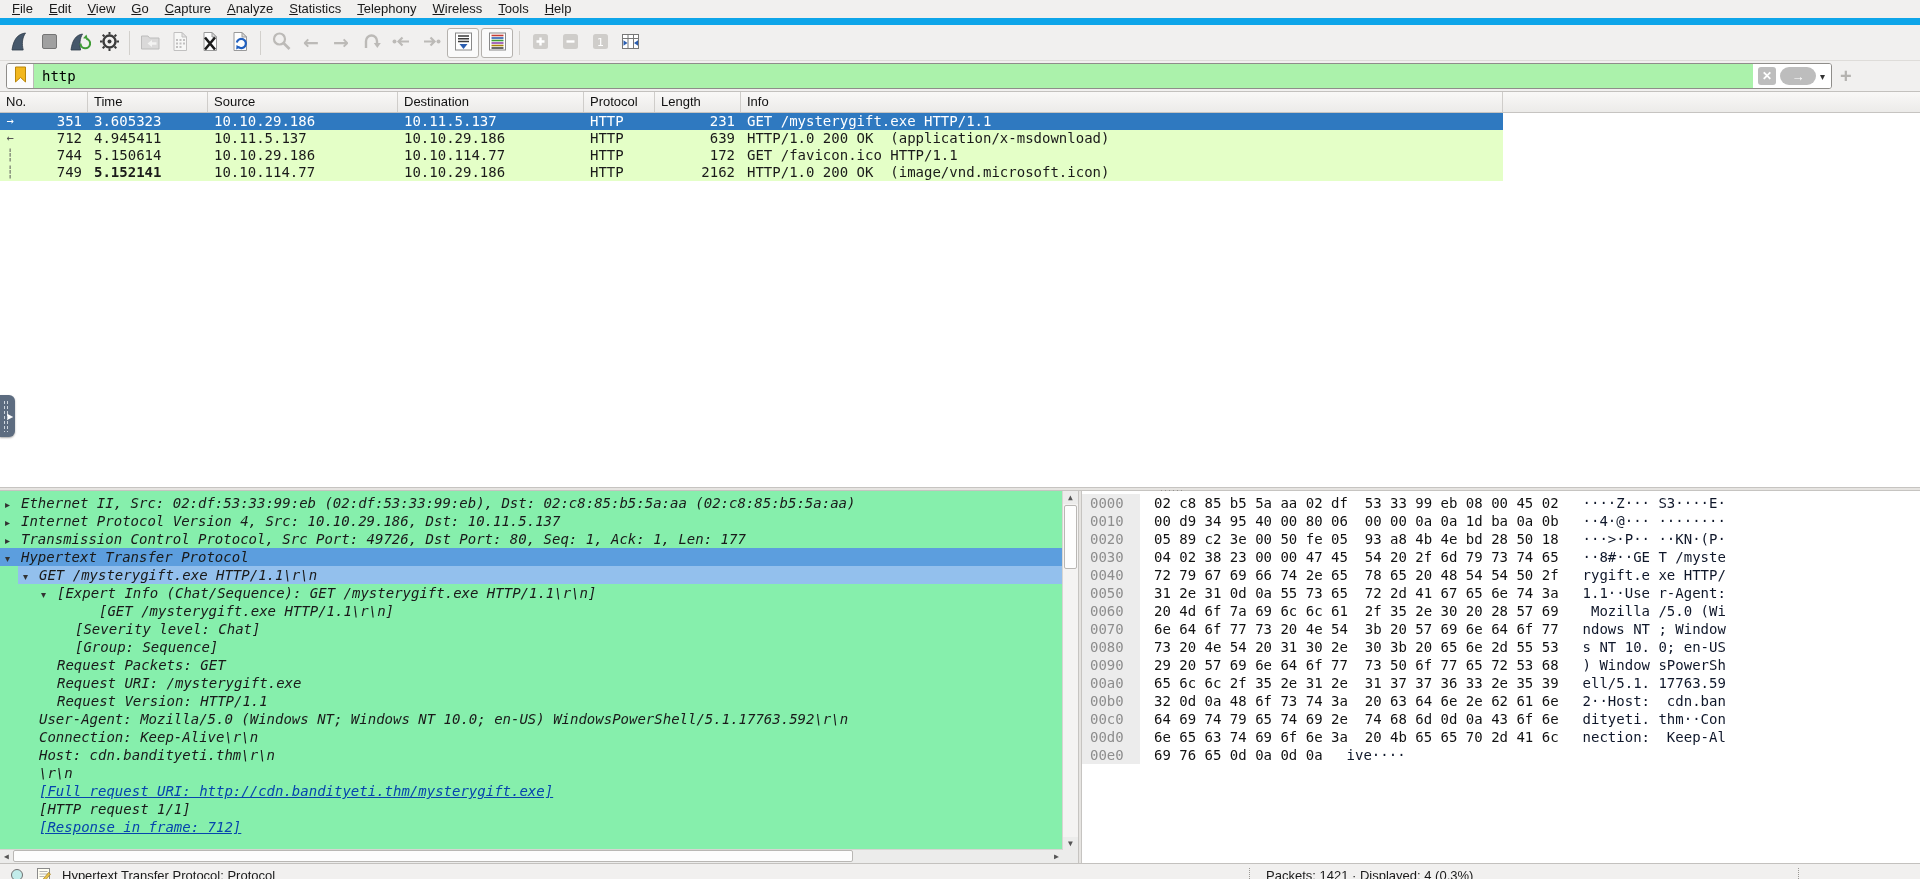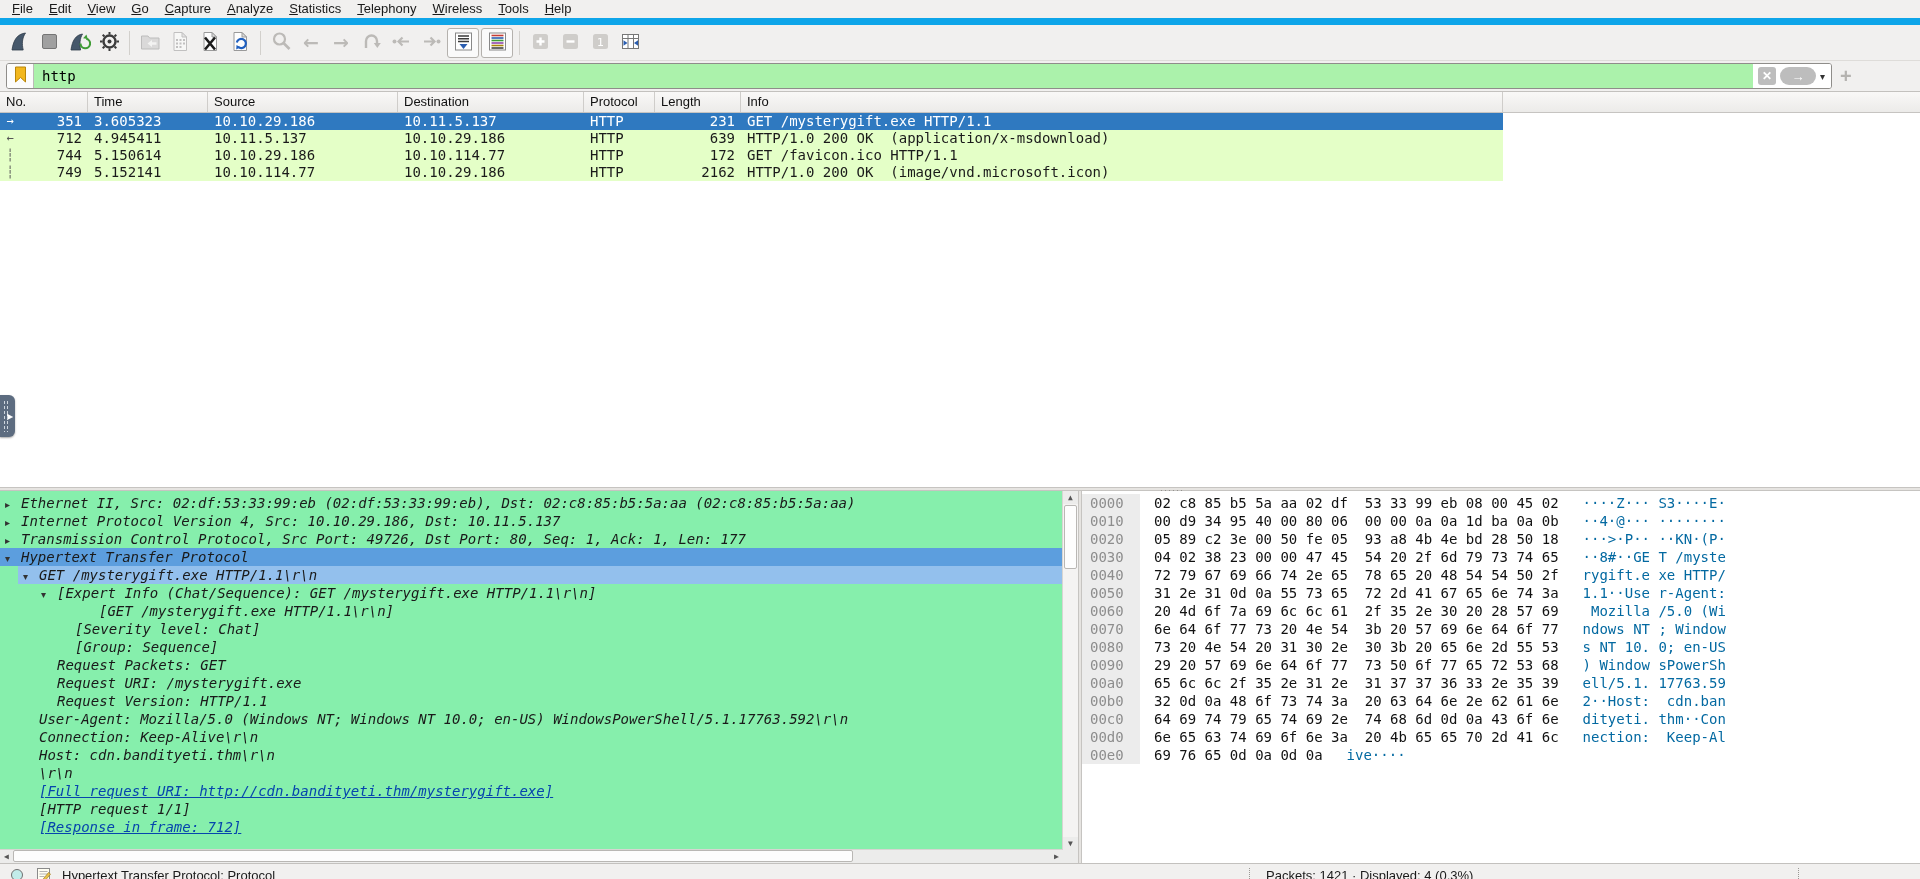--- a/index.html
+++ b/index.html
@@ -88,21 +88,21 @@
   .hscroll .arrow.left{left:0;}  .hscroll .arrow.right{right:0;}
   .hscroll .thumb{position:absolute;left:13px;top:0;width:840px;height:12px;background:#fdfdfd;border:1px solid #b9b7b4;border-radius:2px;box-sizing:border-box;}
   .scroll-corner{position:absolute;right:0;bottom:0;width:15px;height:13px;background:#ececeb;}
 
   .vsplit{width:4px;background:#e6e4e1;border-left:1px solid #c6c4c1;border-right:1px solid #c6c4c1;box-sizing:border-box;}
 
   .hex-pane{flex:1;background:#fff;overflow:hidden;padding-top:3px;}
   .hex-row{height:18px;line-height:18px;display:flex;font-size:14px;}
   .hex-row .off{width:50px;flex:0 0 auto;background:#ececec;color:#8d8d8d;padding-left:8px;}
   .hex-row .hx{margin-left:14px;white-space:pre;color:#111;}
-  .hex-row .asc{margin-left:24px;white-space:pre;color:#0369a1;}
+  .hex-row .asc{margin-left:24px;white-space:pre;color:#0f172a;}
 
   
   .statusbar{height:24px;background:#f1f0ef;border-top:1px solid #c3c1be;position:relative;
              display:flex;align-items:center;}
   .sb-left{position:absolute;left:62px;top:4px;}
   .sb-middle{position:absolute;left:1266px;top:4px;}
   .sb-right{position:absolute;right:10px;top:12px;}
   .sb-sep{position:absolute;top:4px;height:15px;border-left:1px dotted #9a9894;}
   .expert-dot{position:absolute;left:11px;top:5px;width:12px;height:12px;border-radius:50%;
               background:#c2ecea;border:1.5px solid #6f6f6f;box-sizing:border-box;}
@@ -330,21 +330,21 @@
           <div class="pl-cell" style="width: 120px;">5.150614</div>
           <div class="pl-cell" style="width: 190px;">10.10.29.186</div>
           <div class="pl-cell" style="width: 186px;">10.10.114.77</div>
           <div class="pl-cell" style="width: 71px;">HTTP</div>
           <div class="pl-cell right" style="width: 86px;">172</div>
           <div class="pl-cell" style="width: 762px;">GET /favicon.ico HTTP/1.1</div>
         </div>
         <div class="pl-row mono colored" style="width: 1503px; position: relative;">
           <span class="pl-marker">┆</span>
           <div class="pl-cell right" style="width: 88px;">749</div>
-          <div class="pl-cell" style="width: 120px;">5.152141</div>
+          <div class="pl-cell" style="width: 120px; font-weight: bold;">5.152141</div>
           <div class="pl-cell" style="width: 190px;">10.10.114.77</div>
           <div class="pl-cell" style="width: 186px;">10.10.29.186</div>
           <div class="pl-cell" style="width: 71px;">HTTP</div>
           <div class="pl-cell right" style="width: 86px;">2162</div>
           <div class="pl-cell" style="width: 762px;">HTTP/1.0 200 OK  (image/vnd.microsoft.icon)</div>
         </div>
       </div>
     <div class="side-tab">
       <span class="dots"></span>
       <span style="margin-left:5px;">▶</span>

